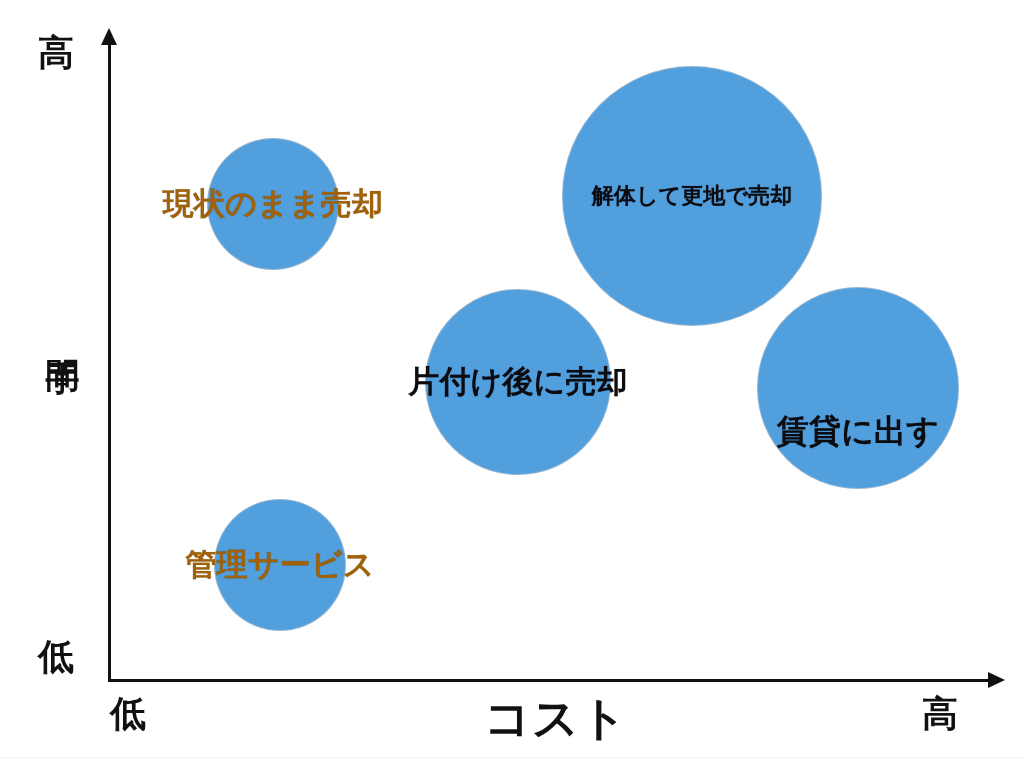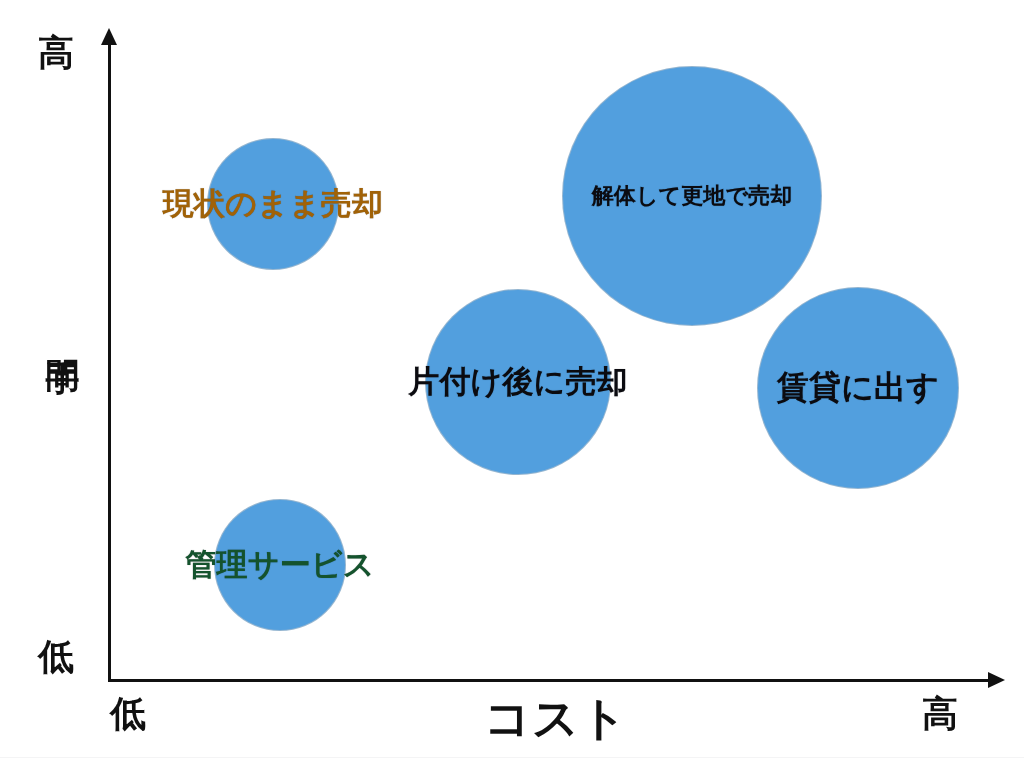--- a/index.html
+++ b/index.html
@@ -63,21 +63,21 @@
     position:absolute;
     color:#0b0b10;
     font-weight:700;
     font-size:31px;
     white-space:nowrap;
     letter-spacing:.005em;
     transform:translate(-50%,-50%);
     text-shadow:0 0 1px rgba(0,0,0,.35);
   }
   #bubble-label-demolish{font-size:22px;}
-  #bubble-label-rent{font-size:32px;}
+  #bubble-label-rent{font-size:32px;margin-top:44px;}
 
   .faint-rule{position:absolute;left:0;top:757px;width:1024px;height:1px;background:#f4f4f5;}
 </style>
 </head>
 <body>
 
 <div id="stage">
 
   <div class="axis-line" id="y-axis-line"></div>
   <div class="arrow" id="y-axis-arrow"></div>
@@ -95,16 +95,16 @@
   <div class="bubble" id="bubble-sell-as-is" style="width: 130px; height: 130px; left: 208px; top: 139px; background: rgb(82, 159, 222);"></div>
   <div class="bubble" id="bubble-demolish" style="width: 258px; height: 258px; left: 563px; top: 67px; background: rgb(82, 159, 222);"></div>
   <div class="bubble" id="bubble-cleanup" style="width: 184px; height: 184px; left: 426px; top: 290px; background: rgb(82, 159, 222);"></div>
   <div class="bubble" id="bubble-rent" style="width: 200px; height: 200px; left: 758px; top: 288px; background: rgb(82, 159, 222);"></div>
   <div class="bubble" id="bubble-management" style="width: 130px; height: 130px; left: 215px; top: 500px; background: rgb(82, 159, 222);"></div>
 
   <div class="bubble-label" id="bubble-label-sell-as-is" style="left: 273px; top: 204px; color: #a16207;">現状のまま売却</div>
   <div class="bubble-label" id="bubble-label-demolish" style="left: 692px; top: 196px; color: rgb(11, 11, 16);">解体して更地で売却</div>
   <div class="bubble-label" id="bubble-label-cleanup" style="left: 518px; top: 382px; color: rgb(11, 11, 16);">片付け後に売却</div>
   <div class="bubble-label" id="bubble-label-rent" style="left: 858px; top: 388px; color: rgb(11, 11, 16);">賃貸に出す</div>
-  <div class="bubble-label" id="bubble-label-management" style="left: 280px; top: 565px; color: #14532d;">管理サービス</div>
+  <div class="bubble-label" id="bubble-label-management" style="left: 280px; top: 565px; color: #a16207;">管理サービス</div>
 
   <div class="faint-rule"></div>
 </div>
 
 </body></html>

